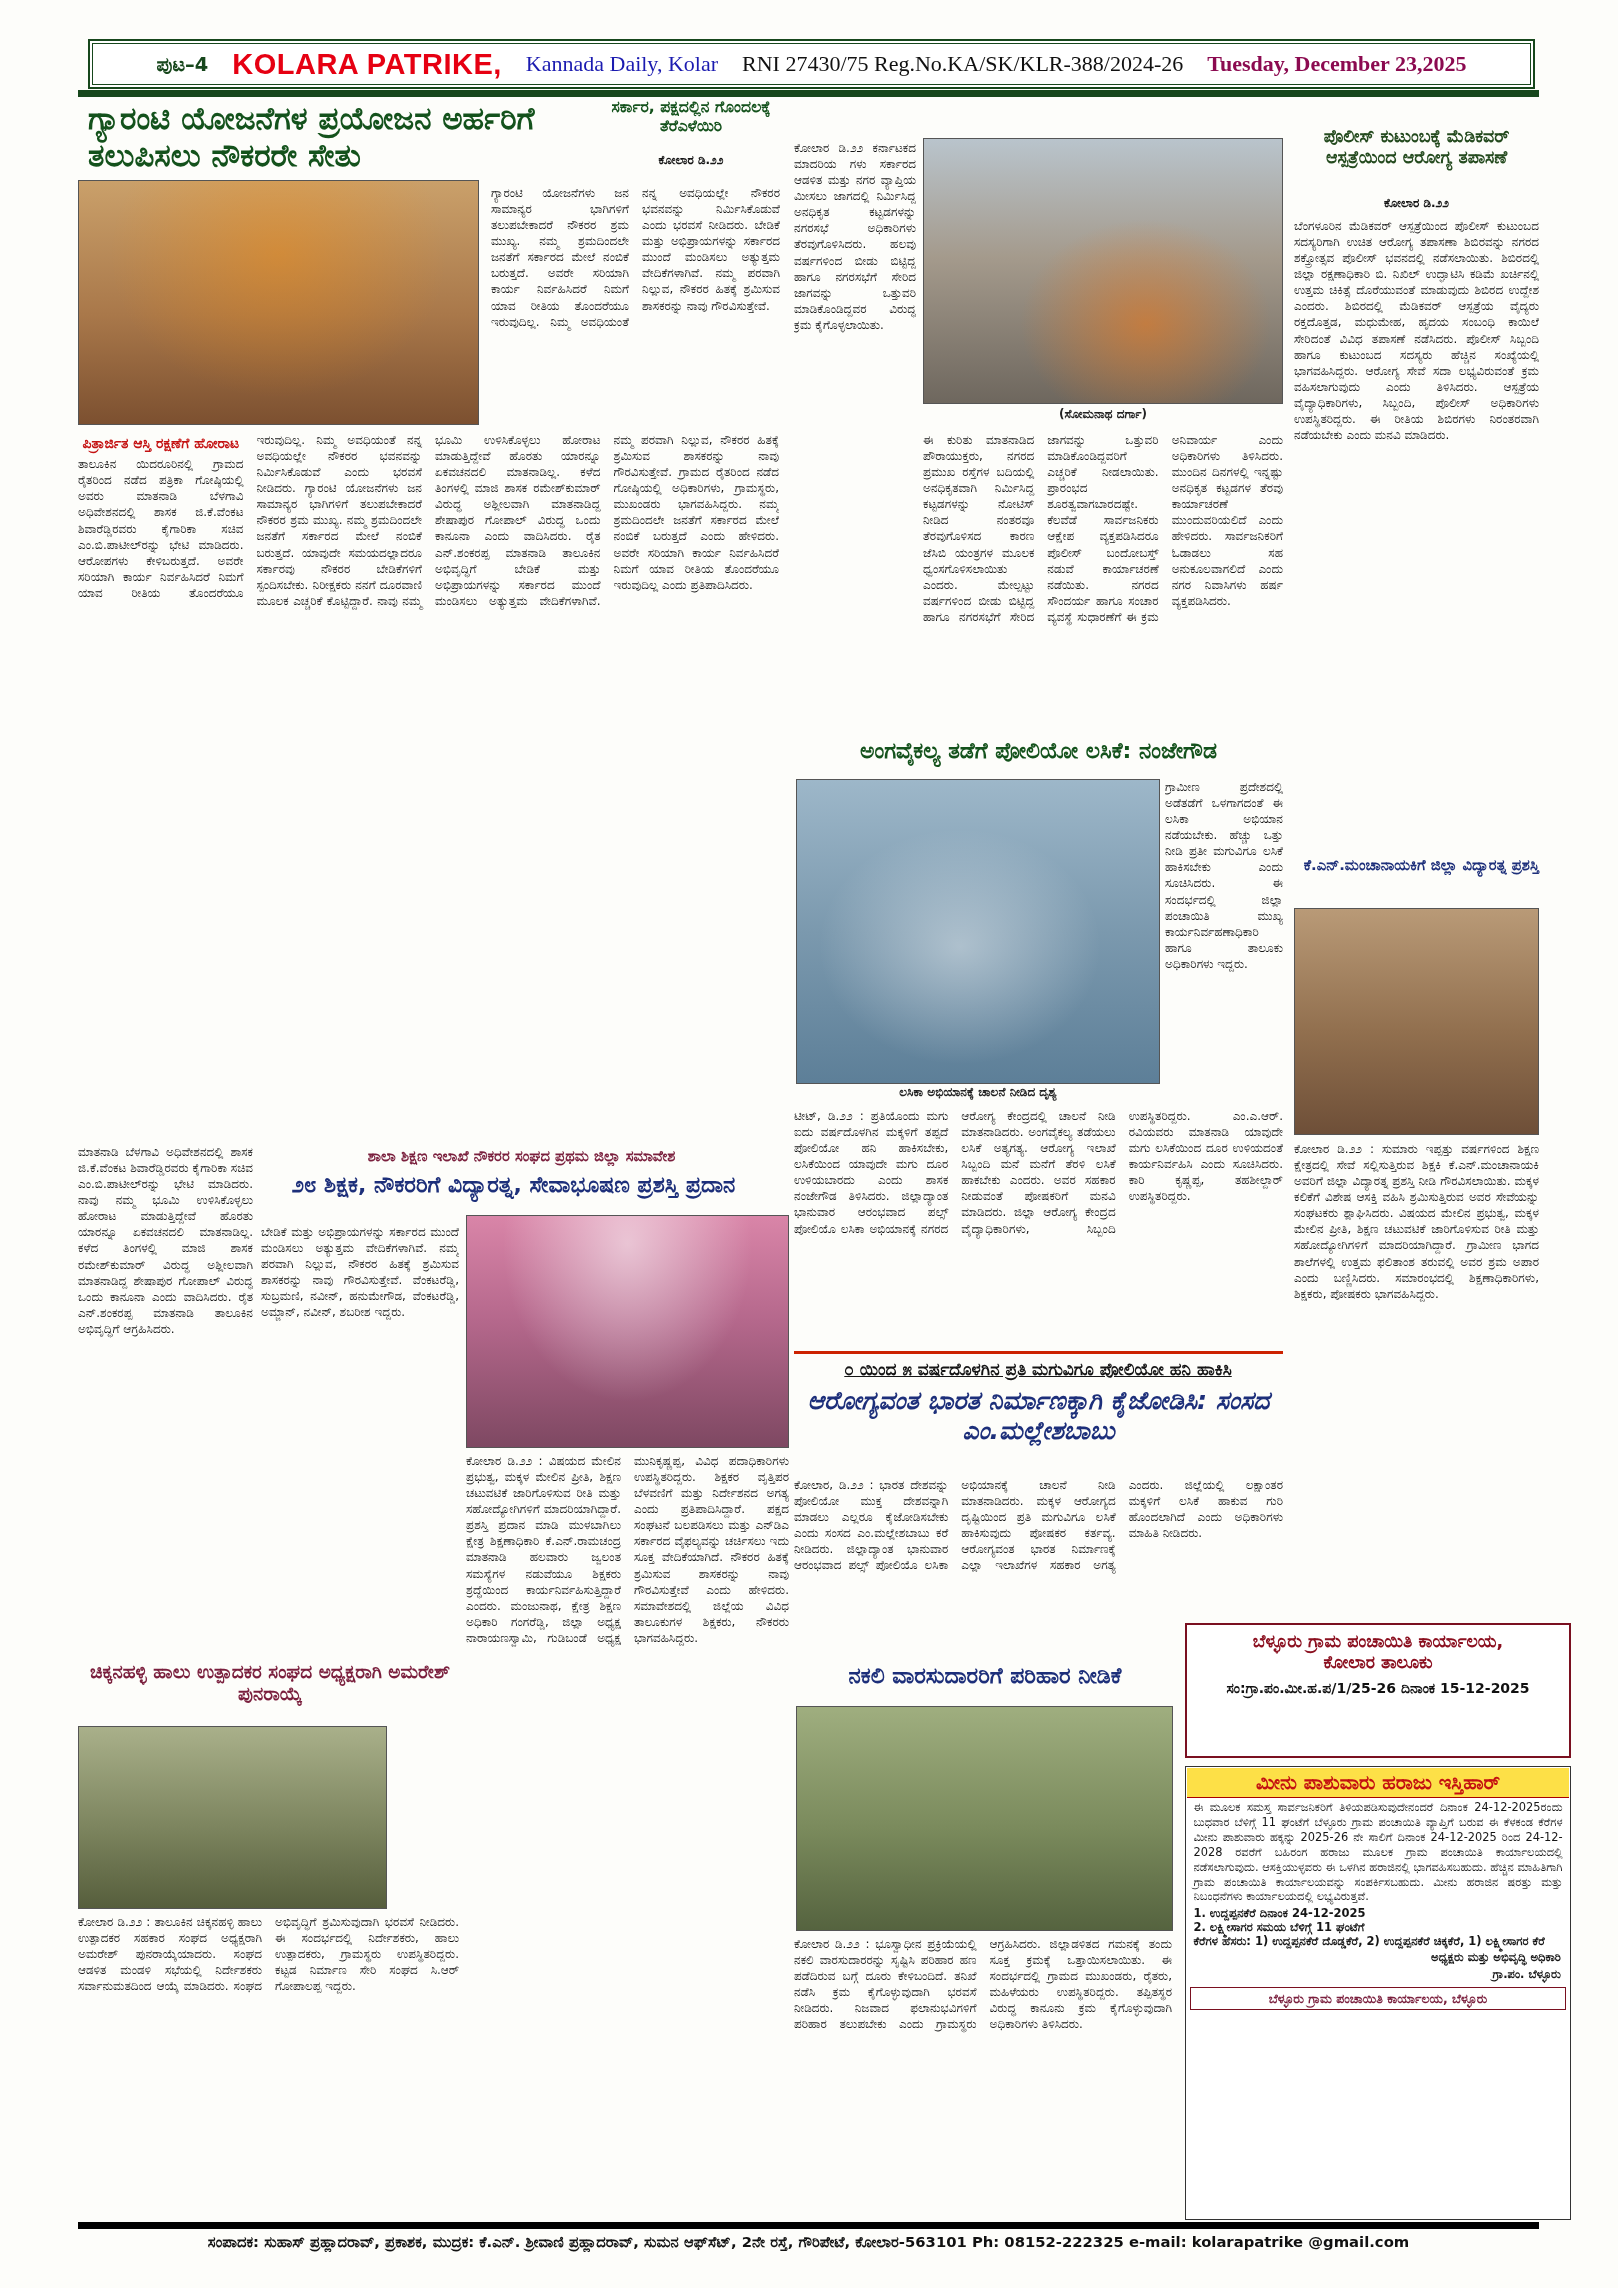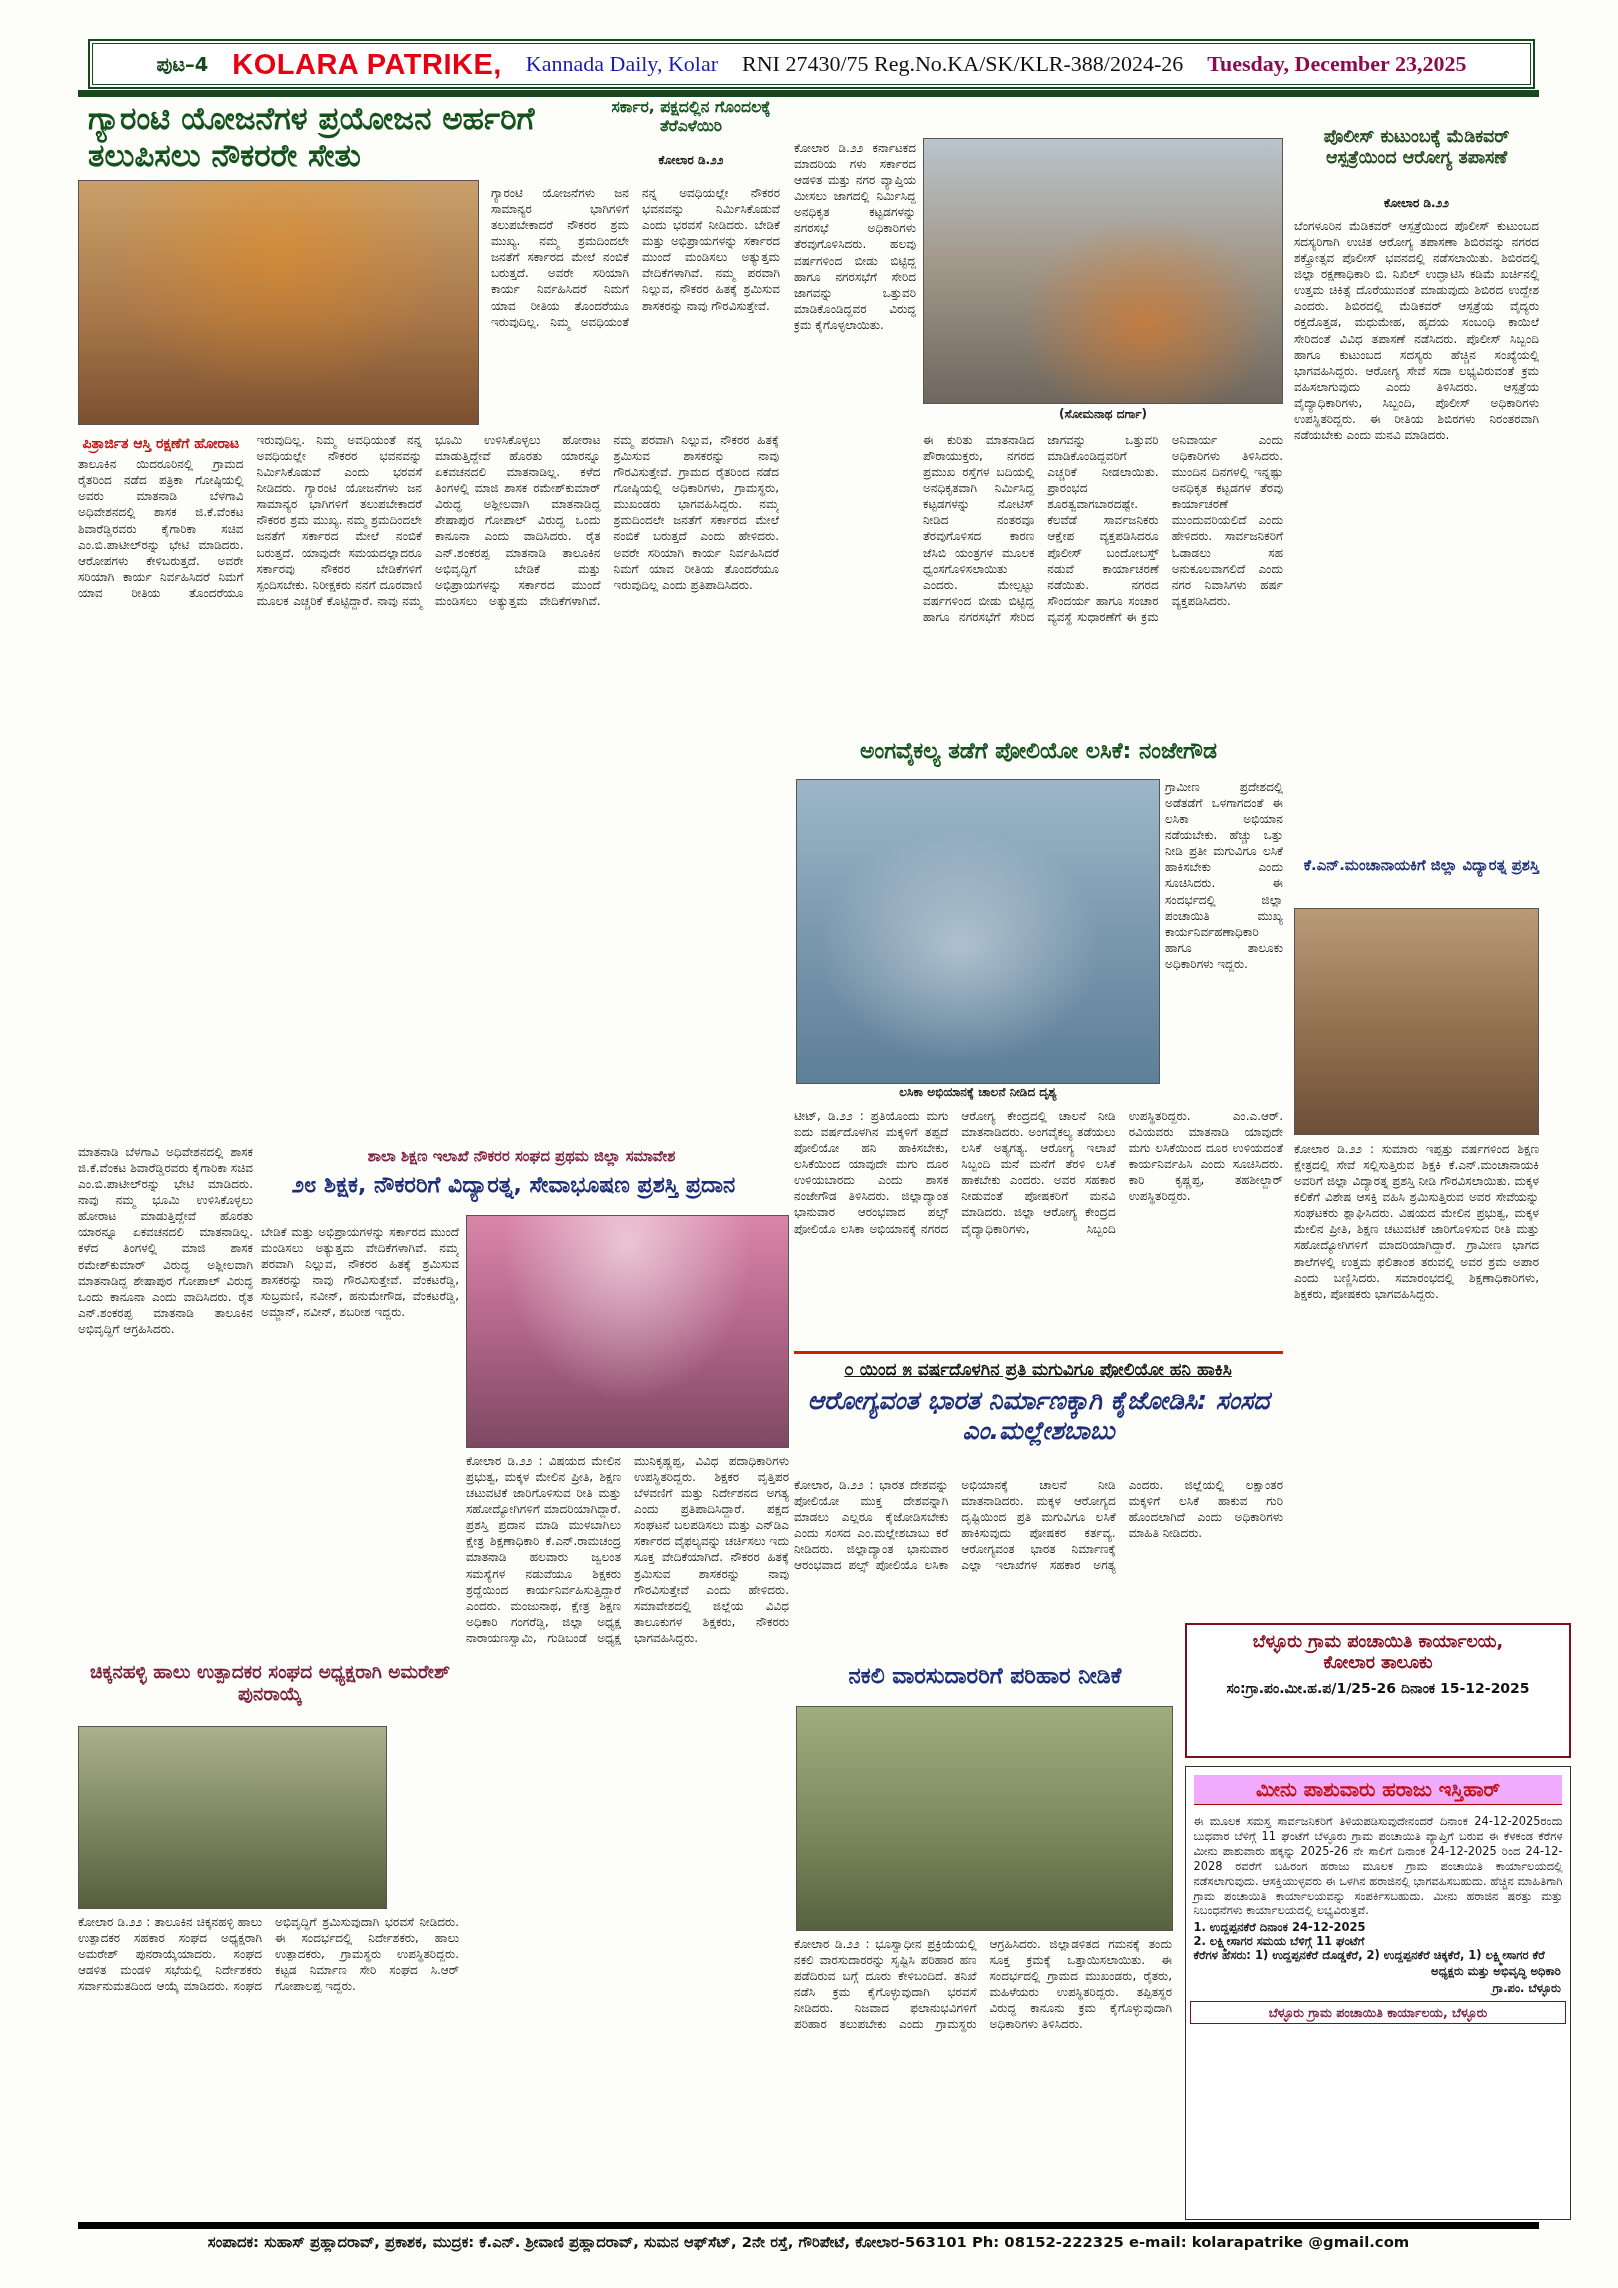--- a/index.html
+++ b/index.html
@@ -30,21 +30,21 @@
   
   .ph{border:0.9px solid #555;box-sizing:border-box;position:absolute;overflow:hidden;}
   .ph .shade{position:absolute;inset:0;}
   .cap{font-size:12px;font-weight:bold;text-align:center;color:#222;}
   .kick{font-weight:bold;text-decoration:underline;}
   
   #notice1{border:2.8px solid #7a1020;background:#fff;box-sizing:border-box;padding:5.5px 7.4px;}
   .n1-t{color:#8b1020;font-weight:bold;font-size:17.5px;text-align:center;line-height:1.25;}
   .n1-ref{color:#111;font-size:14px;text-align:center;margin-top:5.5px;font-weight:bold;}
   #notice2{border:1.8px solid #333;background:#fff;box-sizing:border-box;}
-  .n2-banner{background:#f0abfc;border-bottom:1.8px solid #a00;margin:8px;padding:2.8px 0;
+  .n2-banner{background:#fde047;border-bottom:1.8px solid #a00;margin:1px;padding:2.8px 0;
              color:#c41111;font-weight:bold;font-size:19.4px;text-align:center;}
   .n2-body{font-size:11.4px;line-height:1.3;text-align:justify;padding:1.8px 7.4px;color:#161616;}
   .n2-item{font-size:11.5px;font-weight:bold;padding:0 7.4px;color:#161616;}
   .n2-sign{font-size:11.5px;font-weight:bold;text-align:right;padding:1.8px 9.2px;color:#161616;}
   .n2-foot{border:1.8px solid #7a1020;margin:3.7px;padding:2.8px 1.8px;color:#7a1f3d;font-weight:bold;
            font-size:12.5px;text-align:center;}
   
   #footrule{left:78px;top:2222px;width:1461px;height:6.5px;background:#000;}
   #footer{left:78px;top:2233px;width:1461px;font-size:14.8px;font-weight:bold;text-align:center;color:#111;}
   .rule-red{background:#cc2200;}

